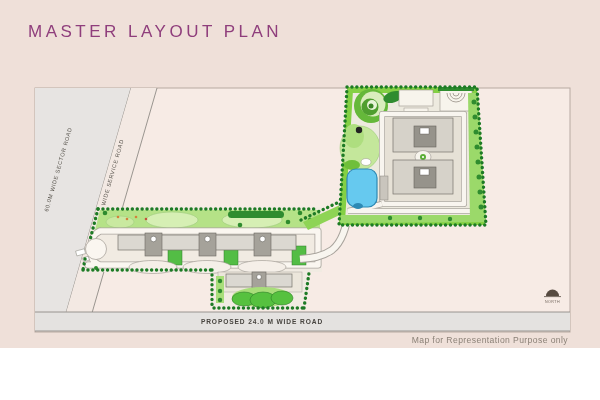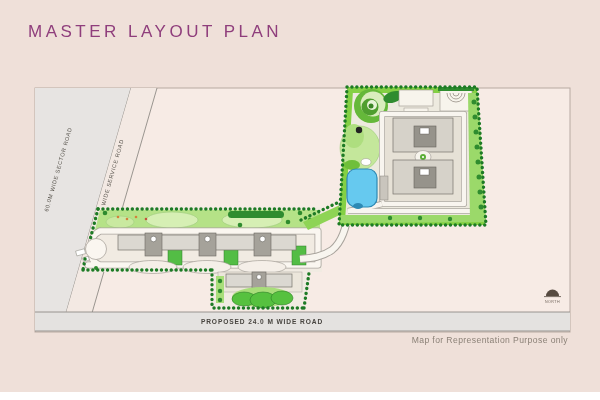--- a/index.html
+++ b/index.html
@@ -1,17 +1,17 @@
 <!DOCTYPE html>
 <html><head>
 <meta charset="utf-8">
 <style>
   html,body{margin:0;padding:0;}
   .stage{
-    position:relative;width:600px;height:392px;overflow:hidden;
+    position:relative;width:600px;height:348px;overflow:hidden;
     background:#efe0d9;
     font-family:"Liberation Sans", sans-serif;
   }
   .plan-title{
     position:absolute;left:28px;top:22px;
     font-size:17px;letter-spacing:3.5px;font-weight:500;
     color:#8f3e7c;white-space:nowrap;
   }
   svg text{font-family:"Liberation Sans", sans-serif;}
   .road-label{fill:#5a564f;letter-spacing:.6px;}

